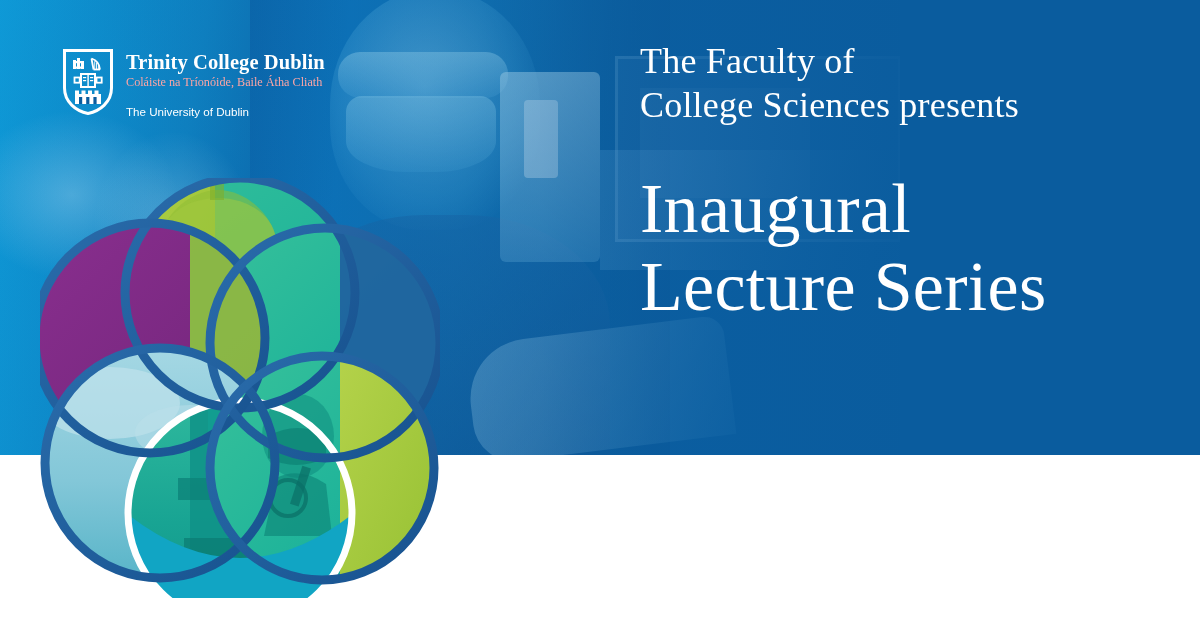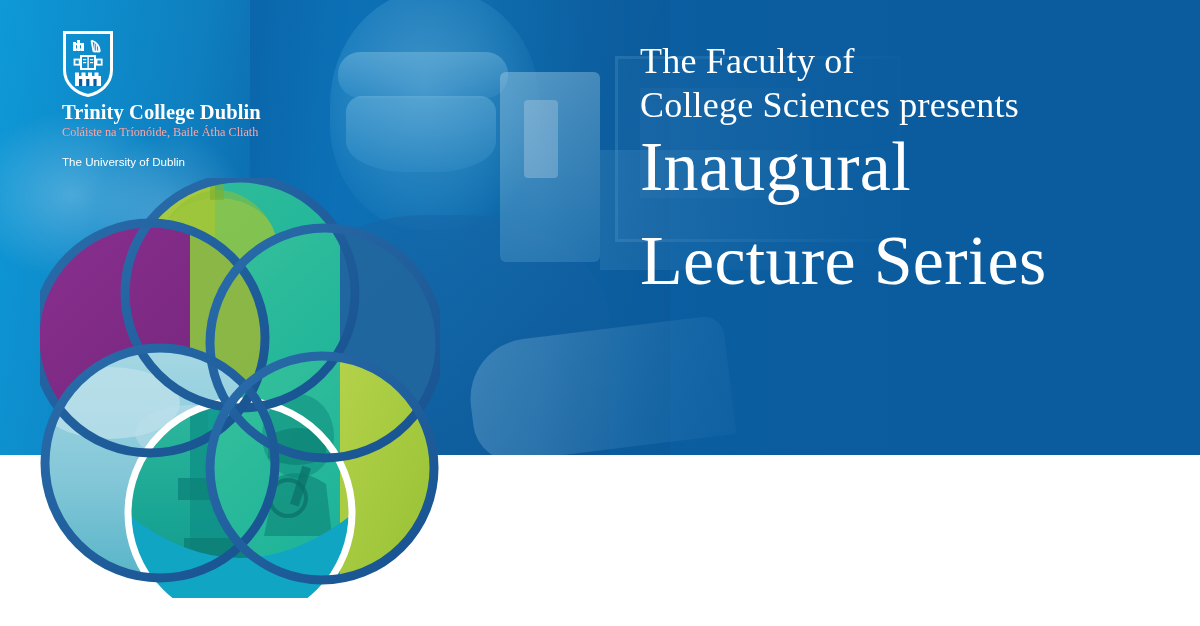--- a/index.html
+++ b/index.html
@@ -41,31 +41,31 @@
   .lab-shelf{position:absolute;left:600px;top:150px;width:300px;height:120px;
     background:linear-gradient(110deg, rgba(150,210,245,.22), rgba(120,190,235,.05));}
   
   .monitor{position:absolute;left:615px;top:56px;width:280px;height:180px;
     border:3px solid rgba(175,220,248,.22);background:rgba(150,205,245,.09);}
   .monitor-glow{position:absolute;left:640px;top:88px;width:170px;height:110px;background:rgba(190,230,250,.08);}
   .photo-right{position:absolute;left:900px;top:0;width:300px;height:455px;background:#0a5c9e;}
   .photo-tint{position:absolute;inset:0;background:linear-gradient(90deg, rgba(10,92,158,.10) 0%, rgba(10,92,158,.30) 45%, rgba(10,92,158,.92) 74%, #0a5c9e 86%);}
 
   
-  .logo{position:absolute;left:62px;top:30px;display:flex;align-items:flex-start;flex-direction:column;}
+  .logo{position:absolute;left:62px;top:48px;display:flex;align-items:flex-start;gap:12px;}
   .crest{width:52px;height:68px;flex:0 0 auto;}
   .logo-text{padding-top:4px;}
   .logo-l1{color:#ffffff;font-family:"Liberation Serif", serif;font-weight:bold;font-size:20.5px;letter-spacing:.1px;line-height:1.05;white-space:nowrap;}
   .logo-l2{color:#fca5a5;font-family:"Liberation Serif", serif;font-weight:normal;font-size:12.2px;line-height:1.45;white-space:nowrap;}
   .logo-l3{color:#ffffff;font-family:"Liberation Sans", sans-serif;font-size:11.6px;line-height:1.5;white-space:nowrap;margin-top:12px;}
 
   
   .copy{position:absolute;left:640px;top:40px;width:520px;}
   .kicker{color:#ffffff;font-family:"Liberation Serif", serif;font-size:36px;line-height:1.22;font-weight:normal;letter-spacing:.2px;}
-  .title{color:#ffffff;font-family:"Liberation Serif", serif;font-size:70px;line-height:1.12;font-weight:normal;letter-spacing:.3px;}
+  .title{color:#ffffff;font-family:"Liberation Serif", serif;font-size:70px;line-height:1.12;font-weight:normal;margin-top:42px;letter-spacing:.3px;}
   .year{color:#57c9d8;font-family:"Liberation Serif", serif;font-size:62px;line-height:1.05;font-weight:normal;margin-top:14px;letter-spacing:1px;}
 
   
   .motif{position:absolute;left:40px;top:178px;width:400px;height:420px;}
   .motif svg{display:block;}
 
   
   .base{position:absolute;left:0;top:455px;width:1200px;height:171px;background:#ffffff;}
 </style>
 </head>
@@ -149,21 +149,21 @@
         <div class="logo-l1">Trinity College Dublin</div>
         <div class="logo-l2">Coláiste na Tríonóide, Baile Átha Cliath</div>
         <div class="logo-l3">The University of Dublin</div>
       </span>
     </div>
 
     <div class="copy">
       <div class="kicker">The Faculty of</div>
       <div class="kicker">College Sciences presents</div>
       <div class="title">Inaugural</div>
-      <div class="title" style="margin-top:16px">Lecture Series</div>
+      <div class="title" style="margin-top:0">Lecture Series</div>
     </div>
   </div>
 
   <div class="base"></div>
 
   <div class="motif">
     <svg viewBox="0 0 400 420" width="400" height="420" aria-hidden="true">
       <defs>
         <clipPath id="cTop">
             <circle cx="200" cy="115" r="115"></circle>

